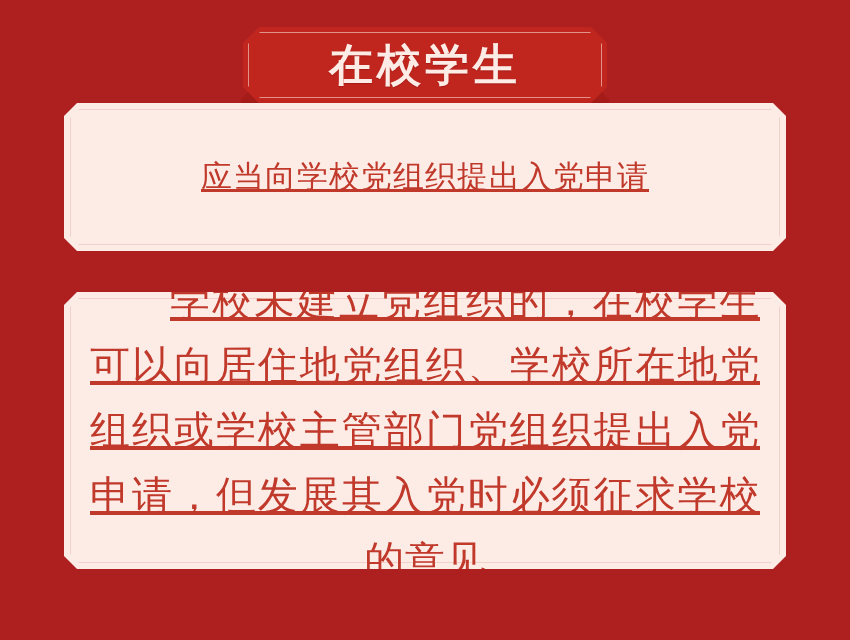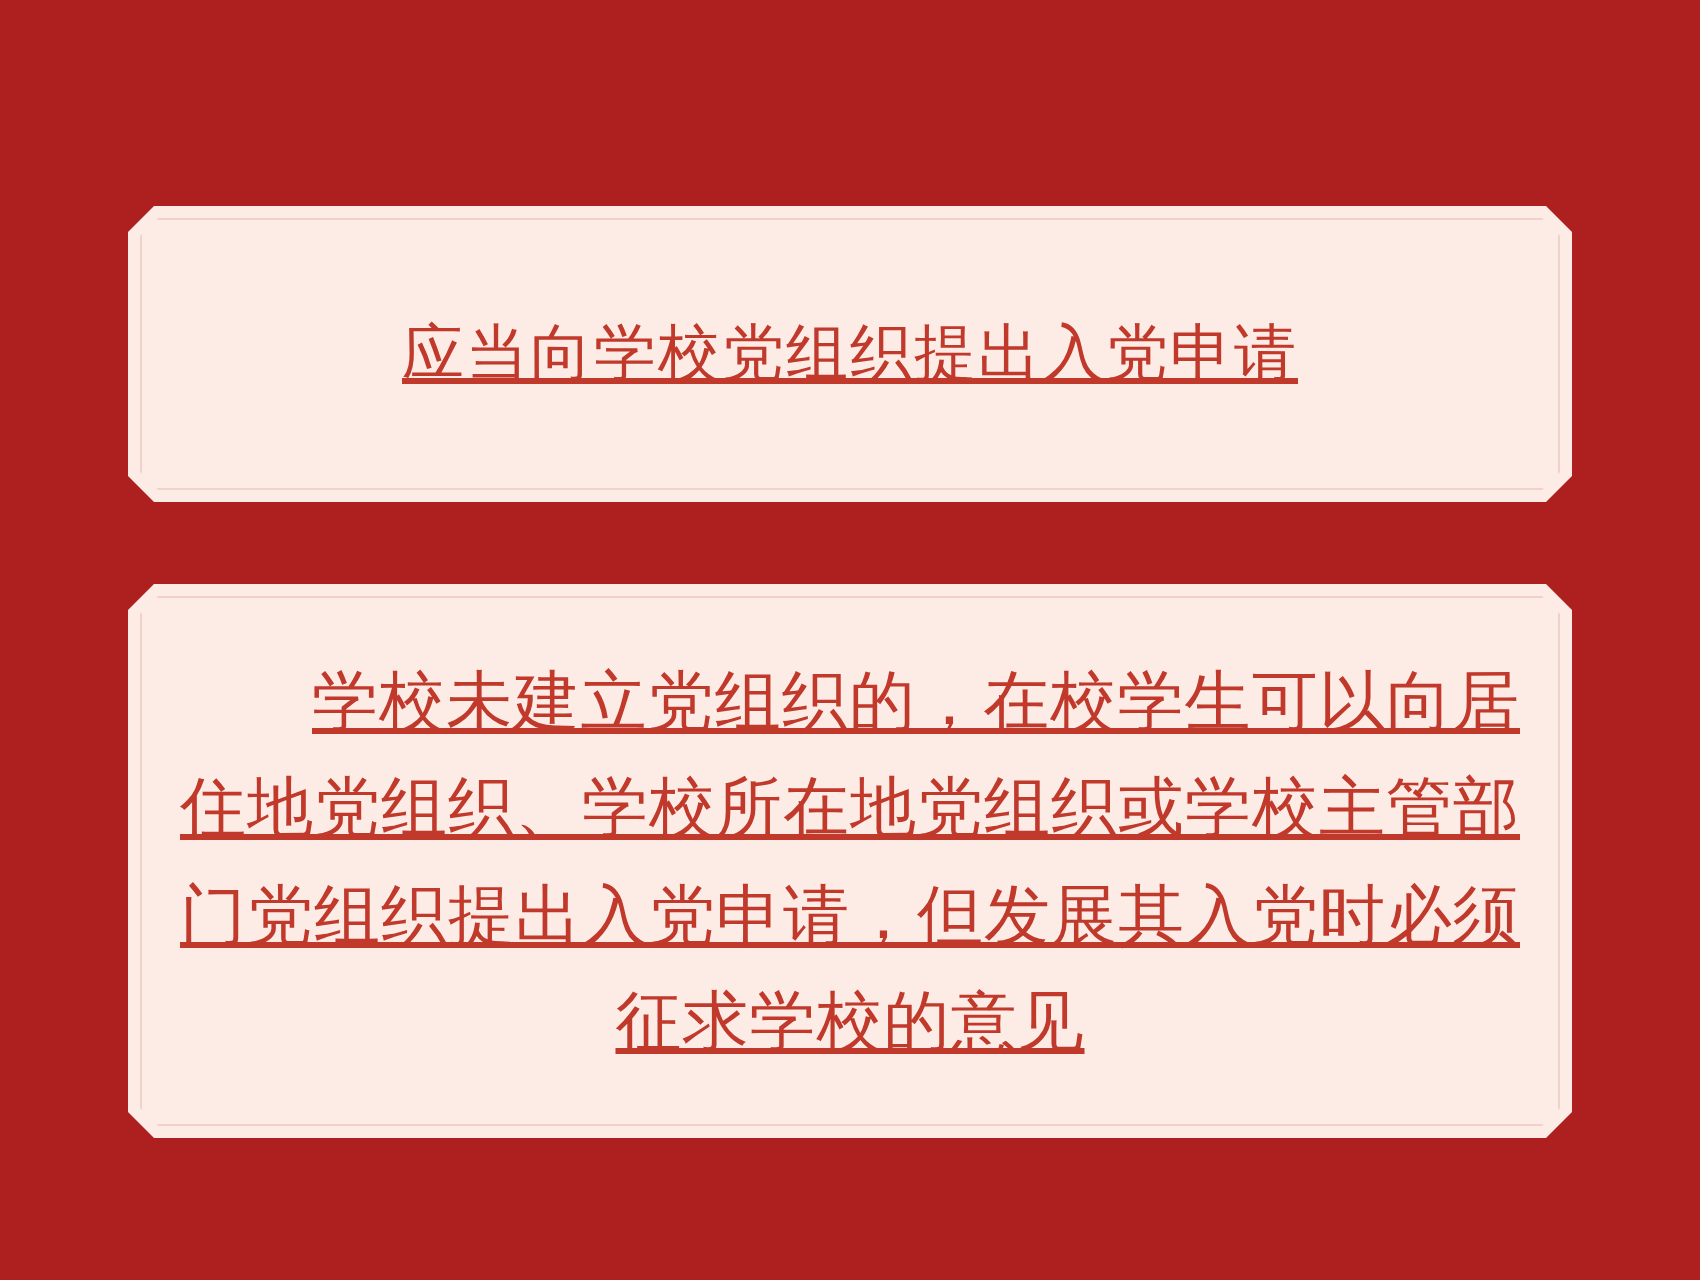--- a/index.html
+++ b/index.html
@@ -136,37 +136,43 @@
   }
 
   #card-bottom .card-text {
     top: 0;
     bottom: 0;
     display: flex;
     align-items: center;
     justify-content: center;
     padding: 0 26px;
     box-sizing: border-box;
-    font-size: 33px;
+    font-size: 40px;
     line-height: 1.62;
     letter-spacing: 0.5px;
     text-indent: 0;
   }
   #card-bottom .card-text > span {
     display: block;
     text-indent: 2em;
     text-align: justify;
     text-align-last: center;
   }
 </style>
 </head>
 <body>
 
 <div id="poster">
 
+  <div class="banner-wrap">
+    <div class="banner-tail"></div>
+    <div class="banner"></div>
+    <div class="banner-inner-line"></div>
+    <div class="banner-title">在校学生</div>
+  </div>
 
   <div class="card" id="card-top">
     <div class="card-inner-line"></div>
     <div class="card-text">应当向学校党组织提出入党申请</div>
   </div>
 
   <div class="card" id="card-bottom">
     <div class="card-inner-line"></div>
     <div class="card-text"><span>学校未建立党组织的，在校学生可以向居住地党组织、学校所在地党组织或学校主管部门党组织提出入党申请，但发展其入党时必须征求学校的意见</span></div>
   </div>

